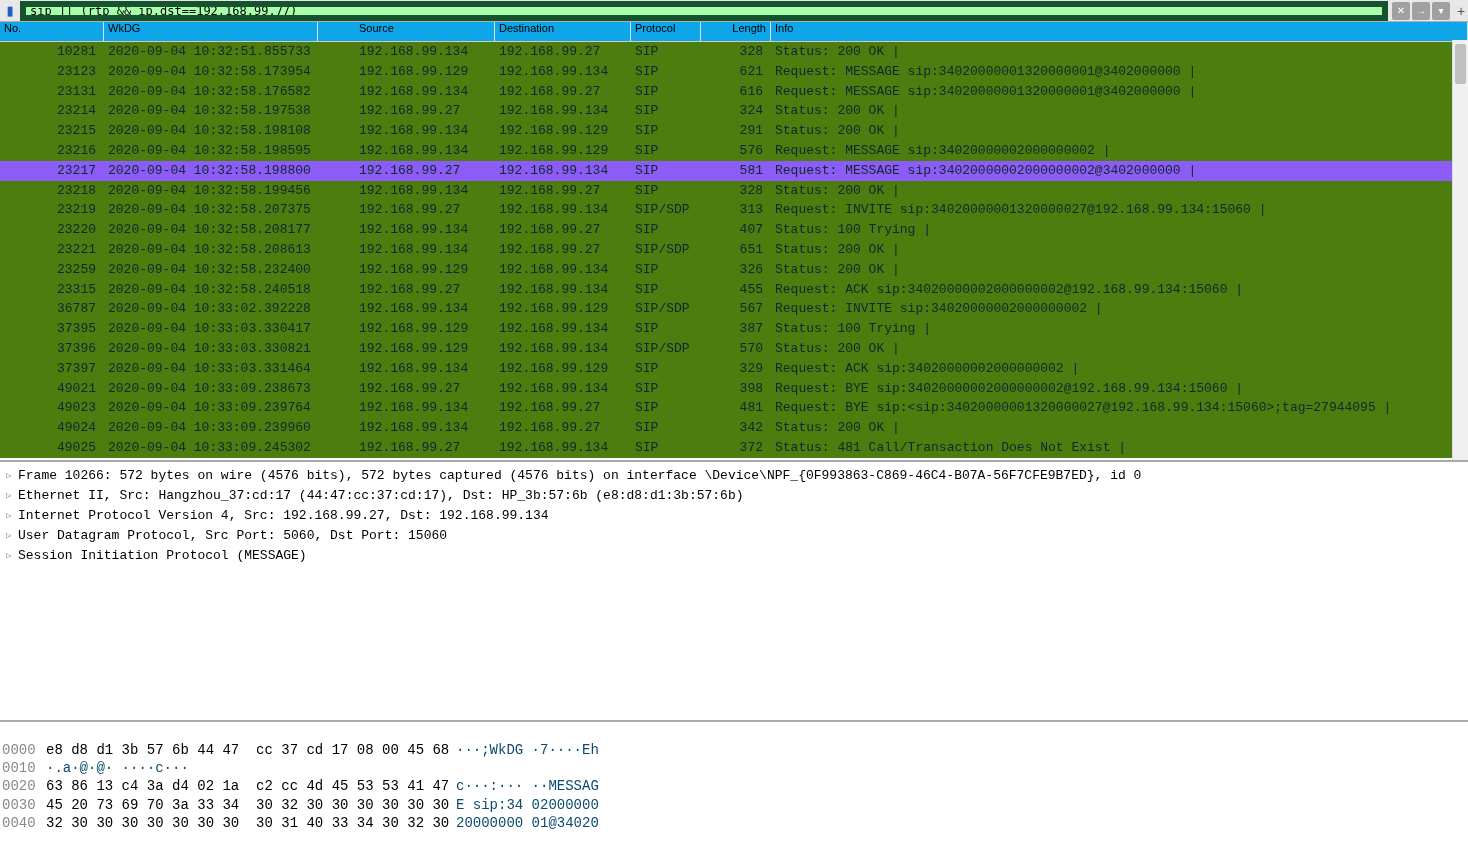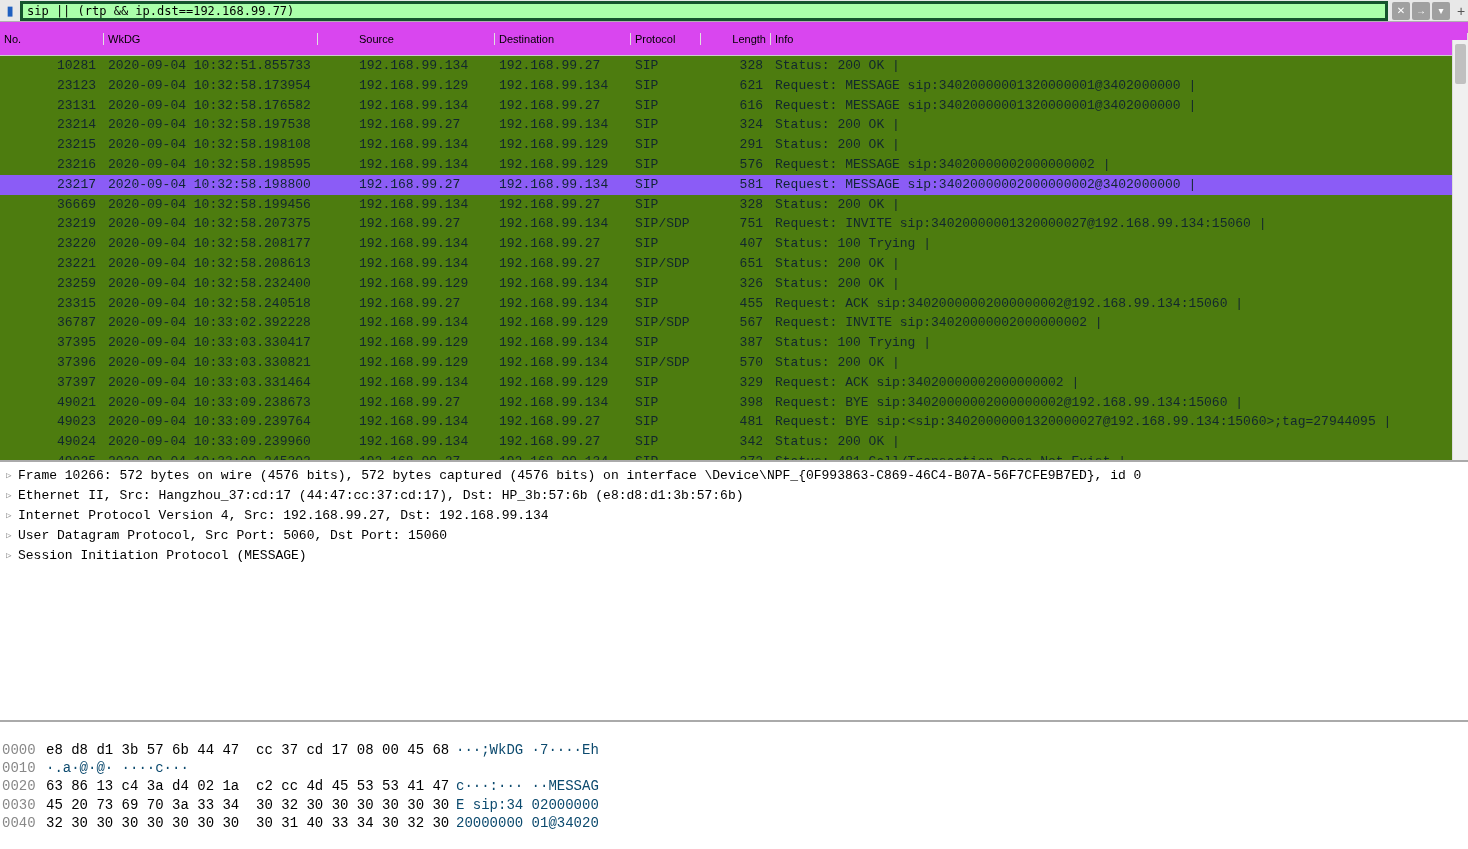--- a/index.html
+++ b/index.html
@@ -26,21 +26,21 @@
     display: flex;
     align-items: center;
     justify-content: center;
     color: #2060c0;
     font-size: 13px;
   }
   .filter-input {
     flex: 1;
     height: 20px;
     background: #aaffaa;
-    border: 3px solid #14532d;
+    border: 6px solid #14532d;
     font-family: Consolas, monospace;
     font-size: 12px;
     padding: 0 4px;
     outline: none;
   }
   .filter-btns {
     display: flex;
     gap: 2px;
     padding: 0 4px;
   }
@@ -63,25 +63,24 @@
   }
   .packet-list {
     flex: 0 0 440px;
     overflow: hidden;
     border-bottom: 2px solid #aaa;
     background: #fff;
     position: relative;
   }
   .packet-header {
     display: flex;
-    background: #d946ef;
+    background: #0ea5e9;
     border-bottom: 1px solid #ccc;
     font-size: 11px;
-    height: 34px;
-    align-items: center;
+    height: 20px;
   }
   .packet-header div {
     padding: 0 4px;
     border-right: 1px solid #e0e0e0;
     white-space: nowrap;
     overflow: hidden;
   }
   .col-no { width: 104px; text-align: left; padding-left:4px; }
   .col-time { width: 214px; }
   .col-src { width: 140px; margin-left: 37px; }
@@ -251,35 +250,35 @@
       <div class="packet-row selected">
         <div class="col-no">23217</div>
         <div class="col-time">2020-09-04 10:32:58.198800</div>
         <div class="col-src">192.168.99.27</div>
         <div class="col-dst">192.168.99.134</div>
         <div class="col-proto">SIP</div>
         <div class="col-len">581</div>
         <div class="col-info">Request: MESSAGE sip:34020000002000000002@3402000000 | </div>
       </div>
       <div class="packet-row">
-        <div class="col-no">36669</div>
+        <div class="col-no">23218</div>
         <div class="col-time">2020-09-04 10:32:58.199456</div>
         <div class="col-src">192.168.99.134</div>
         <div class="col-dst">192.168.99.27</div>
         <div class="col-proto">SIP</div>
         <div class="col-len">328</div>
         <div class="col-info">Status: 200 OK | </div>
       </div>
       <div class="packet-row">
         <div class="col-no">23219</div>
         <div class="col-time">2020-09-04 10:32:58.207375</div>
         <div class="col-src">192.168.99.27</div>
         <div class="col-dst">192.168.99.134</div>
         <div class="col-proto">SIP/SDP</div>
-        <div class="col-len">751</div>
+        <div class="col-len">313</div>
         <div class="col-info">Request: INVITE sip:34020000001320000027@192.168.99.134:15060 | </div>
       </div>
       <div class="packet-row">
         <div class="col-no">23220</div>
         <div class="col-time">2020-09-04 10:32:58.208177</div>
         <div class="col-src">192.168.99.134</div>
         <div class="col-dst">192.168.99.27</div>
         <div class="col-proto">SIP</div>
         <div class="col-len">407</div>
         <div class="col-info">Status: 100 Trying | </div>

